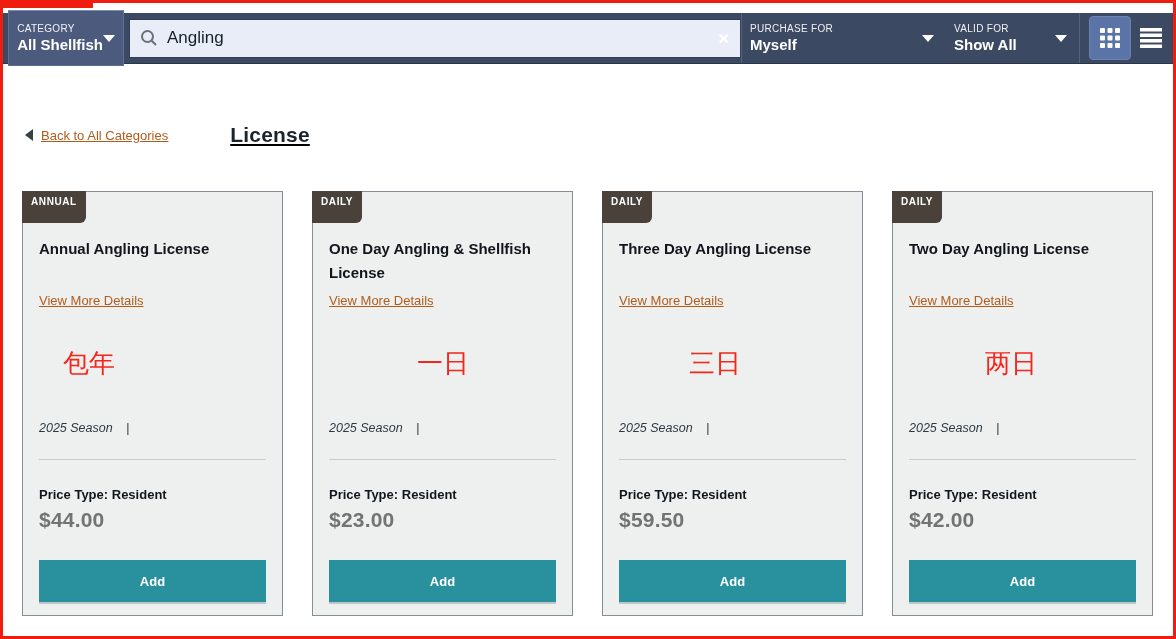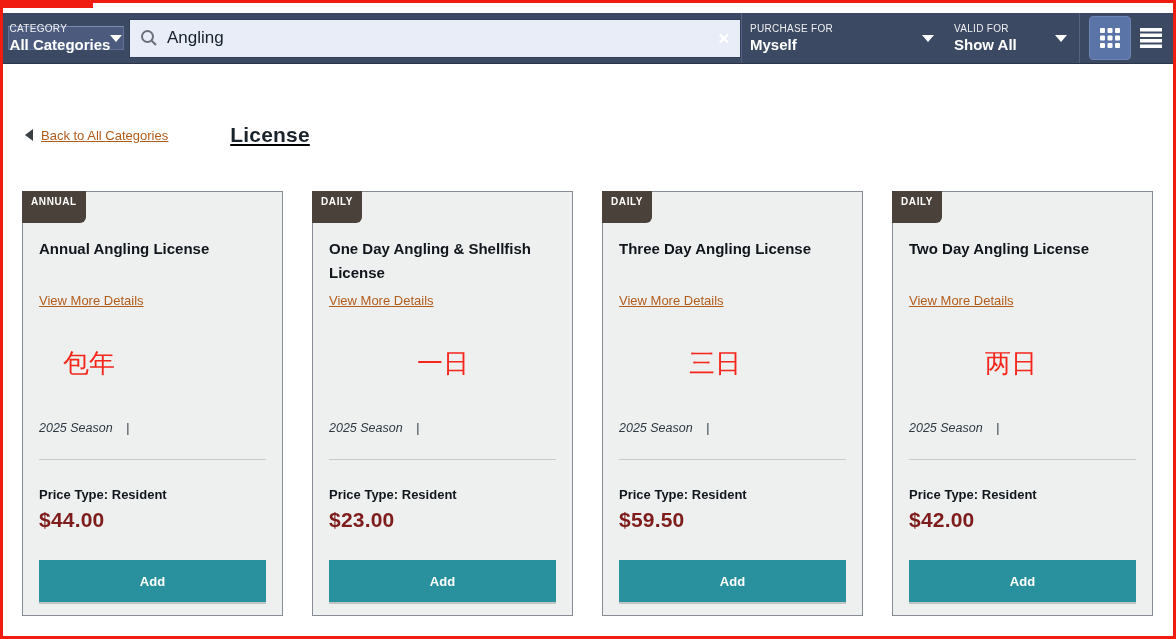--- a/index.html
+++ b/index.html
@@ -17,21 +17,21 @@
     --teal:#28919d;
     --ink:#1b242c;
   }
   *{box-sizing:border-box;margin:0;padding:0;}
   body{font-family:"Liberation Sans","DejaVu Sans",sans-serif;background:#fff;}
   .page{position:relative;width:1176px;height:639px;border:3px solid var(--red);background:#fff;overflow:hidden;}
   .red-notch{position:absolute;top:0;left:0;width:90px;height:5px;background:var(--red);}
 
   
   .topbar{margin-top:10px;height:50px;background:var(--navy);display:flex;align-items:center;position:relative;box-shadow:0 1px 0 #2c3547;}
-  .category-select{margin-left:5px;width:116px;height:24px;background:var(--navy-light);border:1px solid #5f7094;border-top-color:#7c8cb0;color:#fff;display:flex;align-items:center;justify-content:center;padding:0 8px;cursor:pointer;}
+  .category-select{margin-left:5px;width:116px;height:56px;background:var(--navy-light);border:1px solid #5f7094;border-top-color:#7c8cb0;color:#fff;display:flex;align-items:center;justify-content:flex-end;padding:0 8px;cursor:pointer;}
   .sel-label{font-size:10px;letter-spacing:.3px;opacity:.92;line-height:1.25;}
   .sel-value{font-size:15px;font-weight:bold;line-height:1.15;white-space:nowrap;}
   .caret{width:0;height:0;border-left:6px solid transparent;border-right:6px solid transparent;border-top:7px solid #fff;flex:0 0 auto;}
   .search-wrap{margin-left:5px;width:612px;height:39px;background:var(--input-bg);border:1px solid #333e58;display:flex;align-items:center;padding:0 10px;position:relative;}
   .search-icon{flex:0 0 auto;margin-right:9px;display:flex;}
   .search-input{flex:1;border:none;background:transparent;outline:none;font-family:inherit;font-size:17px;color:#16202a;}
   .clear-x{position:absolute;right:10px;top:50%;transform:translateY(-50%);color:#fff;font-size:15px;font-weight:bold;border:none;background:transparent;cursor:pointer;line-height:1;}
   .drop-section{height:100%;display:flex;align-items:center;justify-content:space-between;color:#fff;cursor:pointer;padding:0 12px 0 8px;}
   .drop-valid{width:133px;}
   .drop-purchase{width:205px;border-left:1px solid var(--navy-divider);}
@@ -54,34 +54,34 @@
   .annotation{margin-top:40px;height:32px;font-size:26px;color:var(--annotation-red);line-height:1.1;white-space:nowrap;}
   .card:nth-child(1) .annotation{padding-left:24px;}
   .card:nth-child(2) .annotation{padding-left:88px;}
   .card:nth-child(3) .annotation{padding-left:70px;}
   .card:nth-child(4) .annotation{padding-left:76px;}
   .season-row{margin-top:40px;font-size:12.5px;color:#2e3942;}
   .season-text{font-style:italic;}
   .season-sep{margin-left:10px;font-style:normal;}
   .divider{border:none;border-top:1px solid #c7cbce;margin-top:24px;}
   .price-type{margin-top:27px;font-size:13px;font-weight:bold;color:#10161c;}
-  .price{margin-top:6px;font-size:21px;font-weight:bold;color:#7f1d1d;letter-spacing:.2px;}
+  .price{margin-top:6px;font-size:21px;font-weight:bold;color:#737373;letter-spacing:.2px;}
   .add-btn{display:block;width:100%;height:42px;margin-top:28px;background:var(--teal);border:none;color:#fff;font-family:inherit;font-size:13px;font-weight:bold;cursor:pointer;box-shadow:0 2px 0 rgba(60,70,75,.25);}
 </style>
 </head>
 <body>
 
 <div class="page">
   <div class="red-notch"></div>
 
   <div class="topbar">
     <div class="category-select">
       <div class="drop-text">
         <div class="sel-label">CATEGORY</div>
-        <div class="sel-value">All Categories</div>
+        <div class="sel-value">All Shellfish</div>
       </div>
       <span class="caret"></span>
     </div>
 
     <div class="search-wrap">
       <span class="search-icon">
         <svg width="18" height="18" viewBox="0 0 18 18">
             <circle cx="7.5" cy="7.5" r="5.5" fill="none" stroke="#6b7078" stroke-width="2"></circle>
             <line x1="11.7" y1="11.7" x2="16" y2="16" stroke="#6b7078" stroke-width="2"></line>
           </svg>

